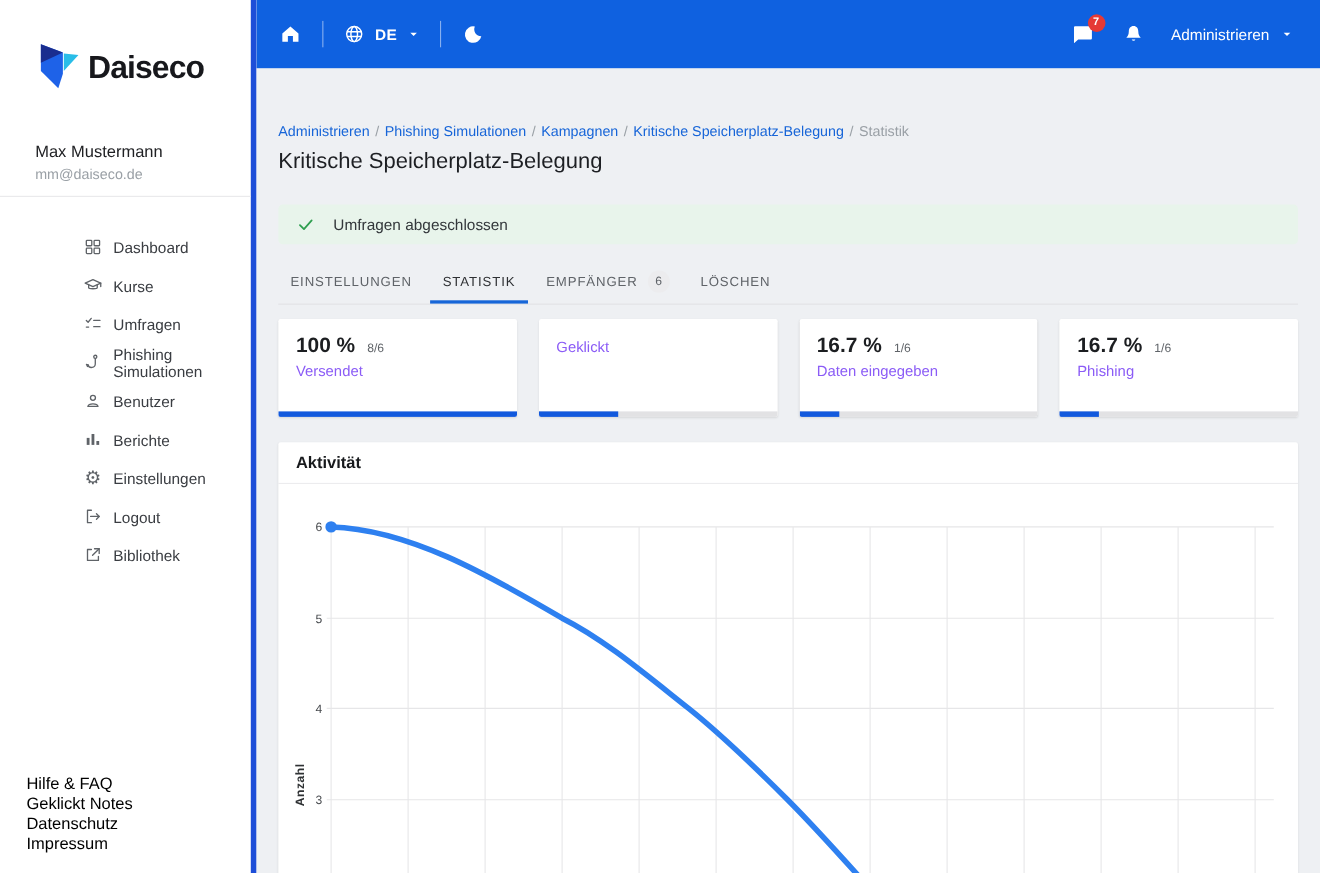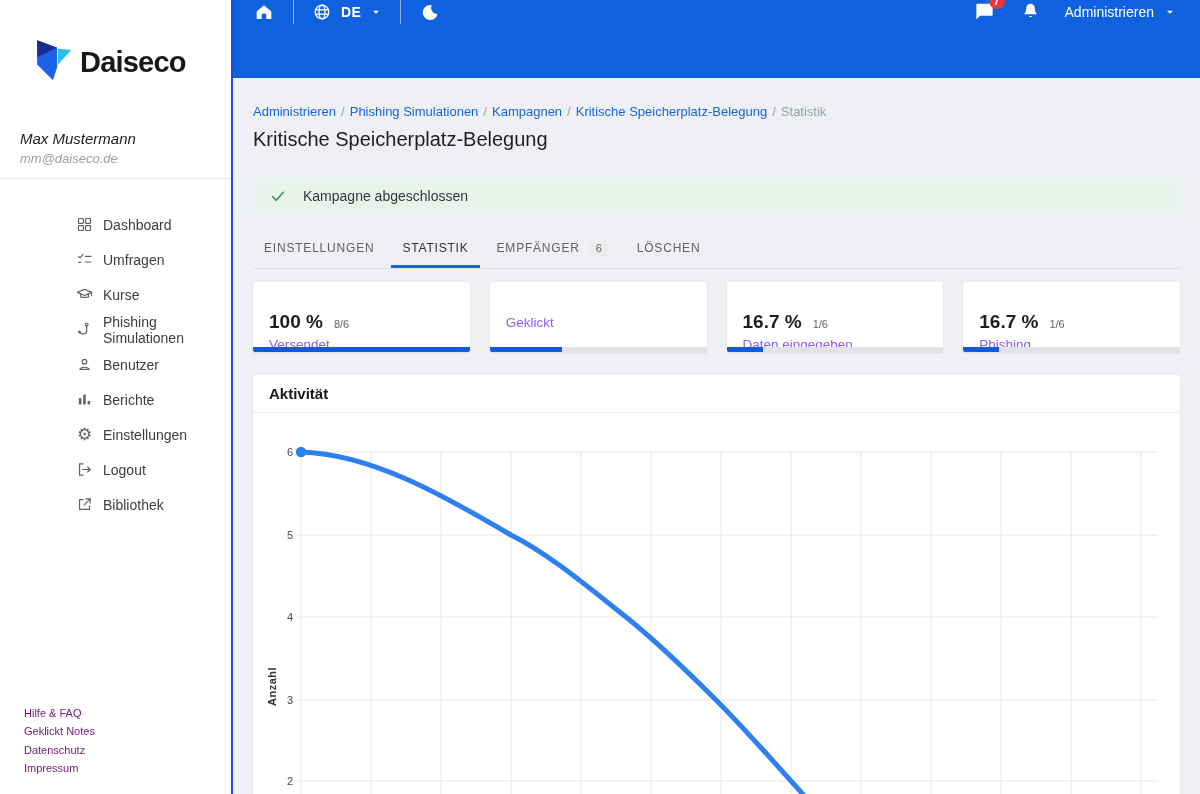--- a/index.html
+++ b/index.html
@@ -1,67 +1,67 @@
 <!DOCTYPE html>
 <html><head>
 <meta charset="utf-8">
 <style>
   * { margin:0; padding:0; box-sizing:border-box; }
   html,body { width:1200px; height:794px; overflow:hidden; }
   body { font-family:"Liberation Sans", sans-serif; background:#eef0f3; color:#202124; }
   .app { display:flex; width:1200px; height:794px; }
 
   
-  .sidebar { width:233px; flex-shrink:0; background:#fff; border-right:2px solid #1d4ed8; position:relative; }
+  .sidebar { width:233px; flex-shrink:0; background:#fff; border-right:5px solid #1d4ed8; position:relative; }
   .side-logo { display:flex; align-items:center; gap:7px; margin:38px 0 0 33px; }
   .side-logo .wordmark { font-size:29px; font-weight:700; letter-spacing:-0.8px; color:#17181c; }
-  .side-user { margin:44px 0 0 20px;font-style:italic; }
+  .side-user { margin:44px 0 0 32px; }
   .side-user .uname { font-size:15px; font-weight:500; color:#202124; }
   .side-user .uemail { font-size:13px; color:#9aa0a6; margin-top:4px; }
   .side-divider { height:1px; background:#e8e8ea; margin-top:12px; }
   .nav { margin-top:28px;margin-left:48px; }
   .nav-item { display:flex; align-items:center; height:35px; padding-left:28px; cursor:pointer; }
   .nav-item .nicon { width:17px; height:17px; margin-right:10px; display:flex; align-items:center; justify-content:center; color:#5f6368; }
   .nav-item .nicon svg { width:17px; height:17px; stroke:#5f6368; fill:none; stroke-width:1.7; stroke-linecap:round; stroke-linejoin:round; }
   .nav-item .nicon .filled { fill:#5f6368; stroke:none; }
   .nav-item .nlabel { font-size:14px; color:#3a3d42; }
   .gear-glyph { font-size:17px; line-height:17px; color:#5f6368; }
   .side-footer { position:absolute; left:24px; bottom:16px; }
-  .side-footer .flink { font-size:11px; color:#701a75; line-height:18.6px; cursor:pointer; }
+  .side-footer .flink { font-size:15px; color:#000000; line-height:18.6px; cursor:pointer; }
 
   
   .main { flex:1; display:flex; flex-direction:column; min-width:0; }
-  .topbar { height:78px; flex-shrink:0; background:#0f61e0; display:flex; align-items:flex-start; padding:0 24px 0 20px; color:#fff; }
+  .topbar { height:62px; flex-shrink:0; background:#0f61e0; display:flex; align-items:center; padding:0 24px 0 20px; color:#fff; }
   .tb-left { display:flex; align-items:center; }
   .tb-right { margin-left:auto; display:flex; align-items:center; gap:24px; }
   .tb-btn { display:flex; align-items:center; cursor:pointer; position:relative; }
   .tb-divider { width:1px; height:24px; background:rgba(255,255,255,.5); margin:0 18px; }
   .lang { display:flex; align-items:center; gap:9px; cursor:pointer; }
   .lang .lang-code { font-size:14px; font-weight:600; letter-spacing:.3px; }
   .badge { position:absolute; top:-7px; right:-9px; min-width:16px; height:16px; border-radius:8px; background:#e53935; color:#fff; font-size:10px; font-weight:700; display:flex; align-items:center; justify-content:center; padding:0 4px; }
   .account { display:flex; align-items:center; gap:10px; cursor:pointer; }
   .account .acc-label { font-size:14px; font-weight:500; }
 
   .content { flex:1; padding:0 20px; overflow:hidden; }
-  .breadcrumb { margin-top:26px; font-size:13px; color:#9aa0a6; }
+  .breadcrumb { margin-top:50px; font-size:13px; color:#9aa0a6; }
   .breadcrumb .bc-link { color:#1765d8; cursor:pointer; }
   .breadcrumb .bc-sep { color:#9aa0a6; margin:0 5px; }
   .page-title { margin-top:9px; font-size:20px; font-weight:500; color:#1d1f23; }
 
   .banner { margin-top:27px; height:36px; background:#e8f4eb; border-radius:4px; display:flex; align-items:center; padding-left:17px; }
   .banner .bicon { margin-right:17px; display:flex; }
   .banner .btext { font-size:14px; color:#33373b; }
 
   .tabs { margin-top:17px; display:flex; border-bottom:1px solid #e1e1e4; }
   .tab { height:37px; display:flex; align-items:center; padding:0 11px; margin-right:6px; font-size:12px; font-weight:500; letter-spacing:.8px; color:#5f6368; border-bottom:3px solid transparent; cursor:pointer; }
   .tab.active { color:#2e3033; border-bottom-color:#1766d8; }
   .tab-badge { margin-left:9px; width:20px; height:20px; border-radius:50%; background:#ececee; color:#5f6368; font-size:11px; letter-spacing:0; display:flex; align-items:center; justify-content:center; }
 
   .stats-row { margin-top:13px; display:flex; gap:20px; }
-  .stat-card { flex:1; height:70px; background:#fff; border-radius:2px; box-shadow:0 1px 2px rgba(0,0,0,.1); position:relative; overflow:hidden; padding:29px 16px 0; }
+  .stat-card { flex:1; height:89px; background:#fff; border-radius:2px; box-shadow:0 1px 2px rgba(0,0,0,.1); position:relative; overflow:hidden; padding:14px 16px 0; }
   .stat-top { display:flex; align-items:baseline; gap:11px; }
   .stat-pct { font-size:19px; font-weight:700; color:#1c1e21; }
   .stat-frac { font-size:11px; color:#5f6368; }
   .stat-label { margin-top:4px; font-size:13.5px; color:#8b5cf6; }
   .progress { position:absolute; left:0; right:0; bottom:0; height:5px; background:#e2e2e4; }
   .progress-fill { height:100%; background:#1259dd; }
 
   .chart-card { margin-top:23px; background:#fff; border-radius:2px; box-shadow:0 1px 2px rgba(0,0,0,.1); height:500px; }
   .chart-header { height:38px; border-bottom:1px solid #ececee; display:flex; align-items:center; padding-left:16px; font-size:15px; font-weight:700; color:#17191c; }
   .chart-body { padding-top:2px; }
@@ -97,37 +97,37 @@
               <rect x="13.5" y="3.5" width="7" height="7" rx="1"></rect>
               <rect x="3.5" y="13.5" width="7" height="7" rx="1"></rect>
               <rect x="13.5" y="13.5" width="7" height="7" rx="1"></rect>
             </svg>
         </span>
         <span class="nlabel">Dashboard</span>
       </div>
       <div class="nav-item">
         <span class="nicon">
           <svg viewBox="0 0 24 24">
+              <path d="M12 4.5 L22 9 L12 13.5 L2 9 Z"></path>
+              <path d="M6.5 11 V15 C6.5 16.6 17.5 16.6 17.5 15 V11"></path>
+              <path d="M22 9 V13.5"></path>
+            </svg>
+        </span>
+        <span class="nlabel">Kurse</span>
+      </div>
+      <div class="nav-item">
+        <span class="nicon">
+          <svg viewBox="0 0 24 24">
               <polyline points="3.5,7.5 5.8,9.8 9.8,4.8"></polyline>
               <line x1="13" y1="7.5" x2="21" y2="7.5"></line>
               <polyline points="3.5,16 6.5,16"></polyline>
               <line x1="13" y1="15.5" x2="21" y2="15.5"></line>
             </svg>
         </span>
         <span class="nlabel">Umfragen</span>
-      </div>
-      <div class="nav-item">
-        <span class="nicon">
-          <svg viewBox="0 0 24 24">
-              <path d="M12 4.5 L22 9 L12 13.5 L2 9 Z"></path>
-              <path d="M6.5 11 V15 C6.5 16.6 17.5 16.6 17.5 15 V11"></path>
-              <path d="M22 9 V13.5"></path>
-            </svg>
-        </span>
-        <span class="nlabel">Kurse</span>
       </div>
       <div class="nav-item">
         <span class="nicon">
           <svg viewBox="0 0 24 24">
               <circle cx="15" cy="4.8" r="2"></circle>
               <path d="M15 7 V13.5 A4.8 4.8 0 0 1 5.6 15"></path>
               <path d="M5.6 15 L3.6 14.4 L5 17.2"></path>
             </svg>
         </span>
         <span class="nlabel">Phishing Simulationen</span>
@@ -245,21 +245,21 @@
       </div>
 
       <h1 class="page-title">Kritische Speicherplatz-Belegung</h1>
 
       <div class="banner">
         <span class="bicon">
           <svg width="16" height="16" viewBox="0 0 24 24" fill="none" stroke="#2e9e4f" stroke-width="2.4" stroke-linecap="round" stroke-linejoin="round">
               <polyline points="4,13 9.5,18.5 20,6.5"></polyline>
             </svg>
         </span>
-        <span class="btext">Kampagne abgeschlossen</span>
+        <span class="btext">Umfragen abgeschlossen</span>
       </div>
 
       <div class="tabs">
         <div class="tab">
             <span>EINSTELLUNGEN</span>
           </div>
         <div class="tab active">
             <span>STATISTIK</span>
           </div>
         <div class="tab">

